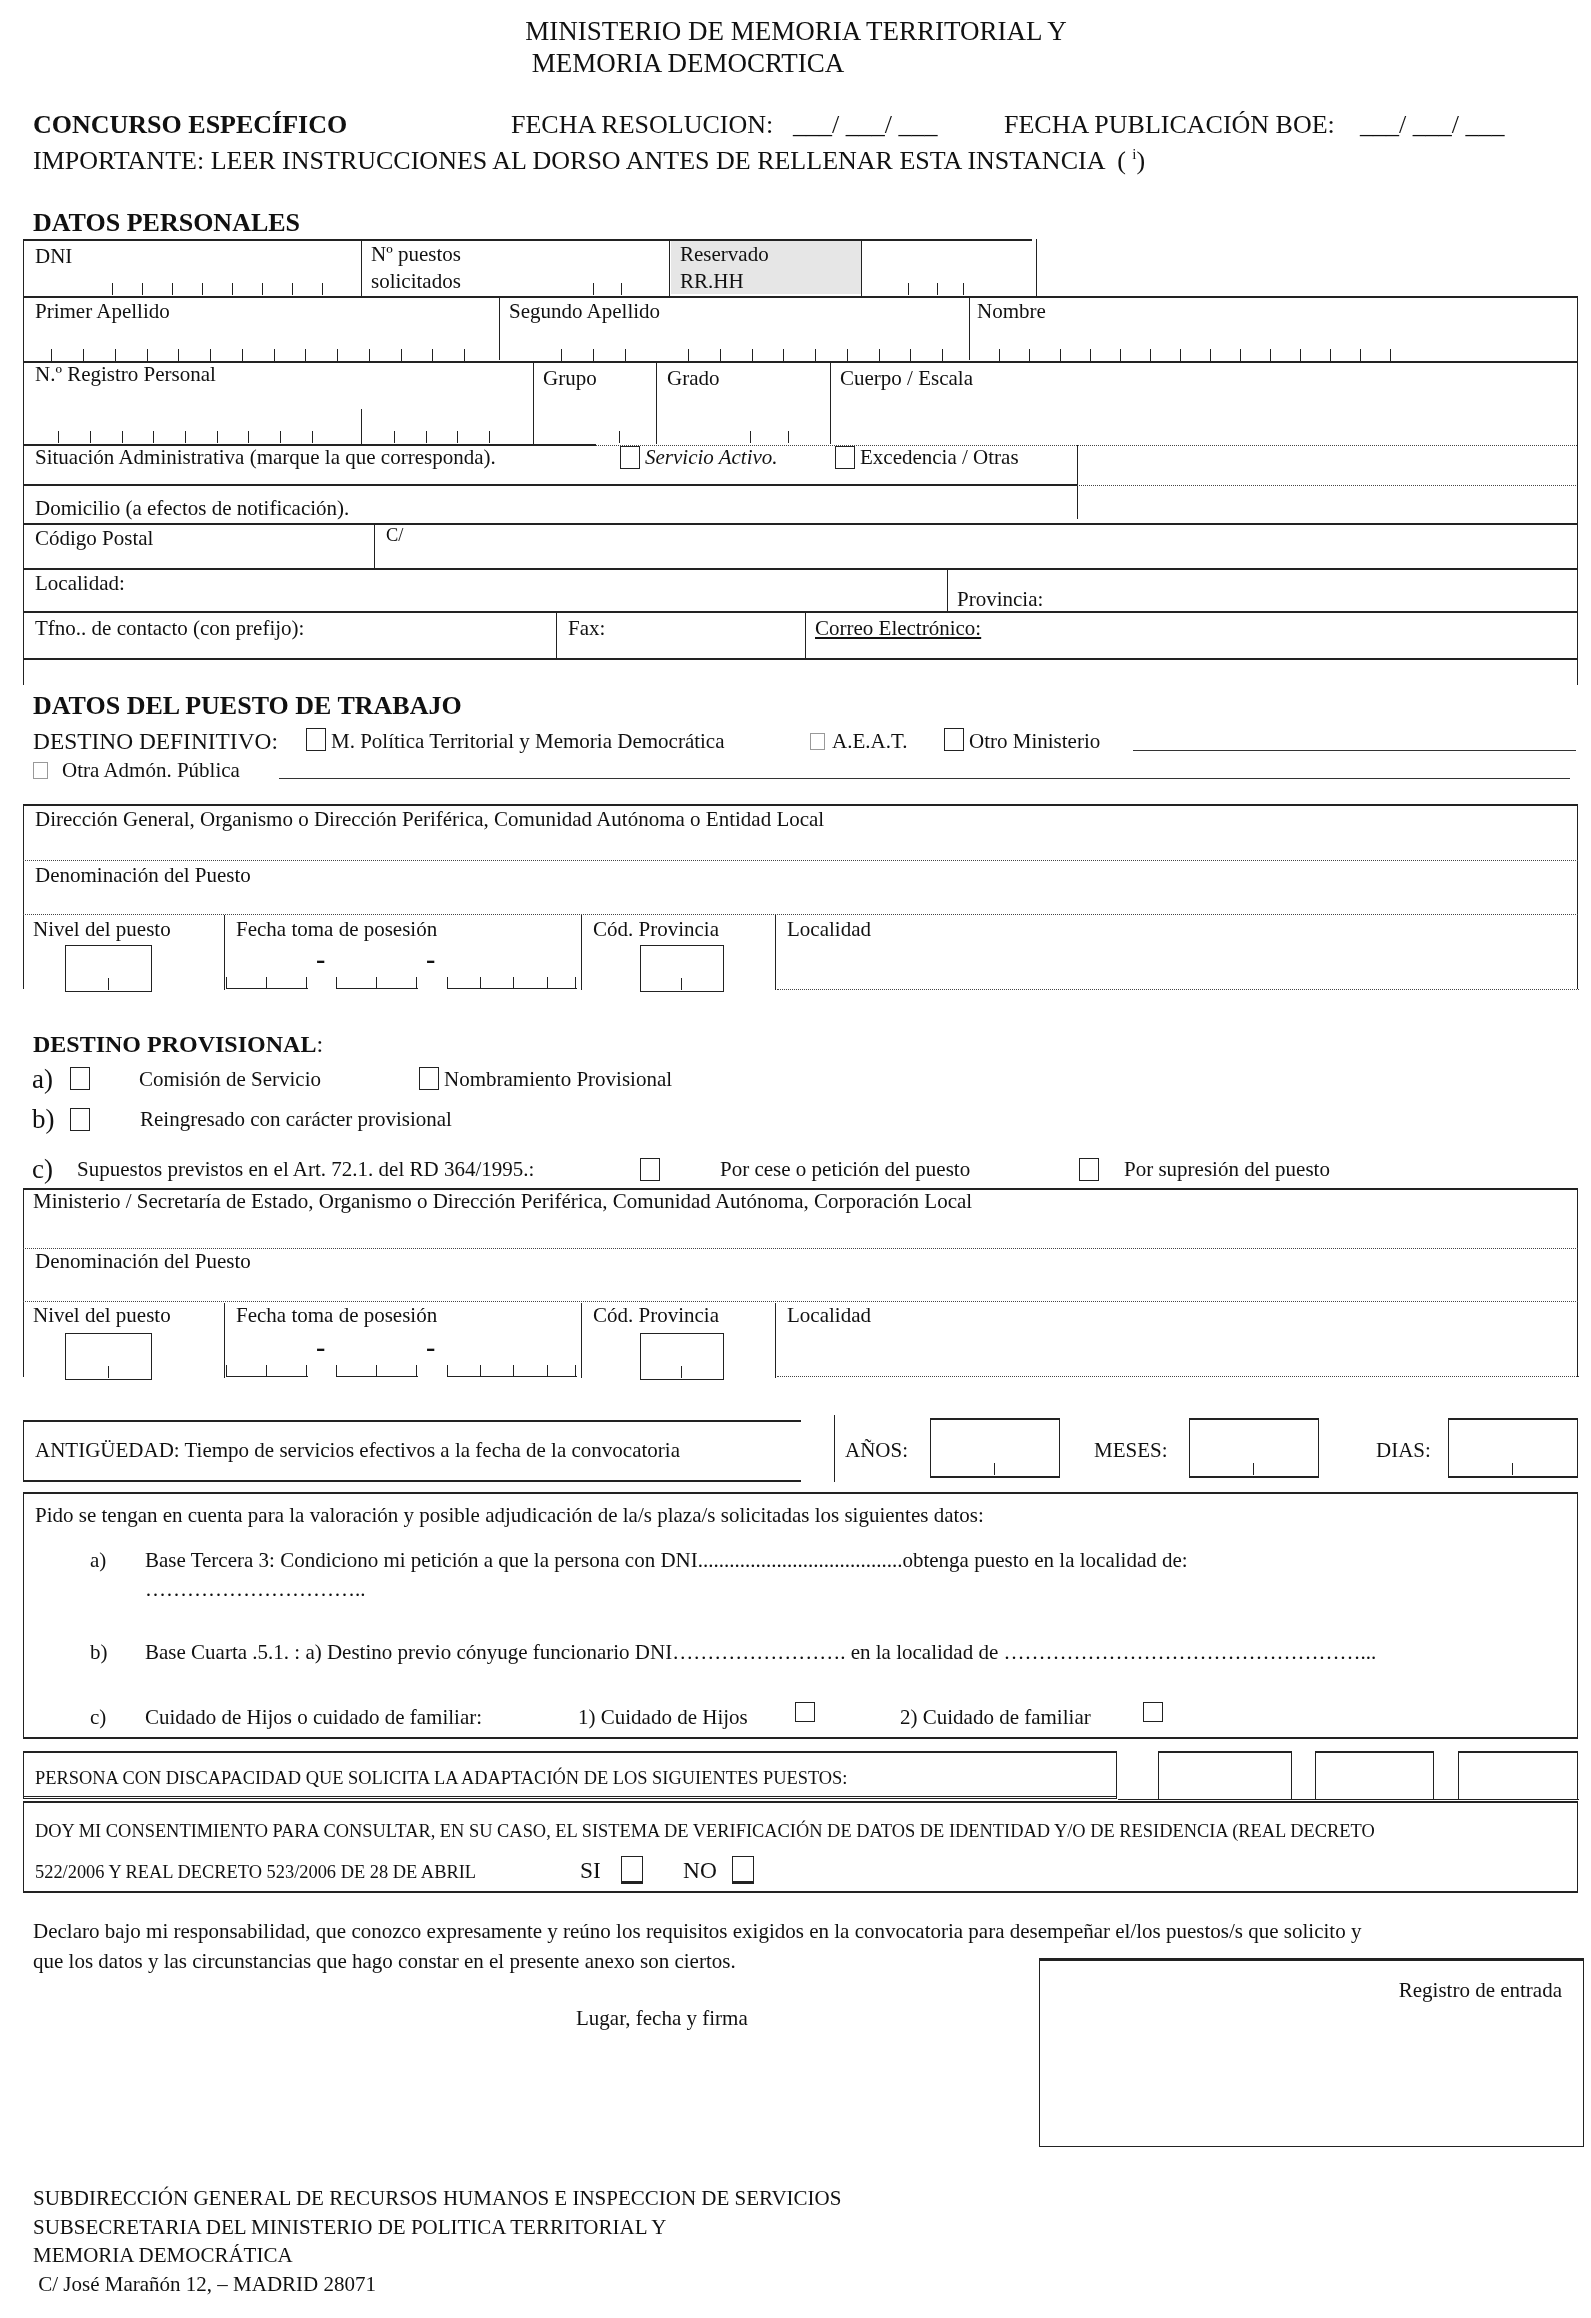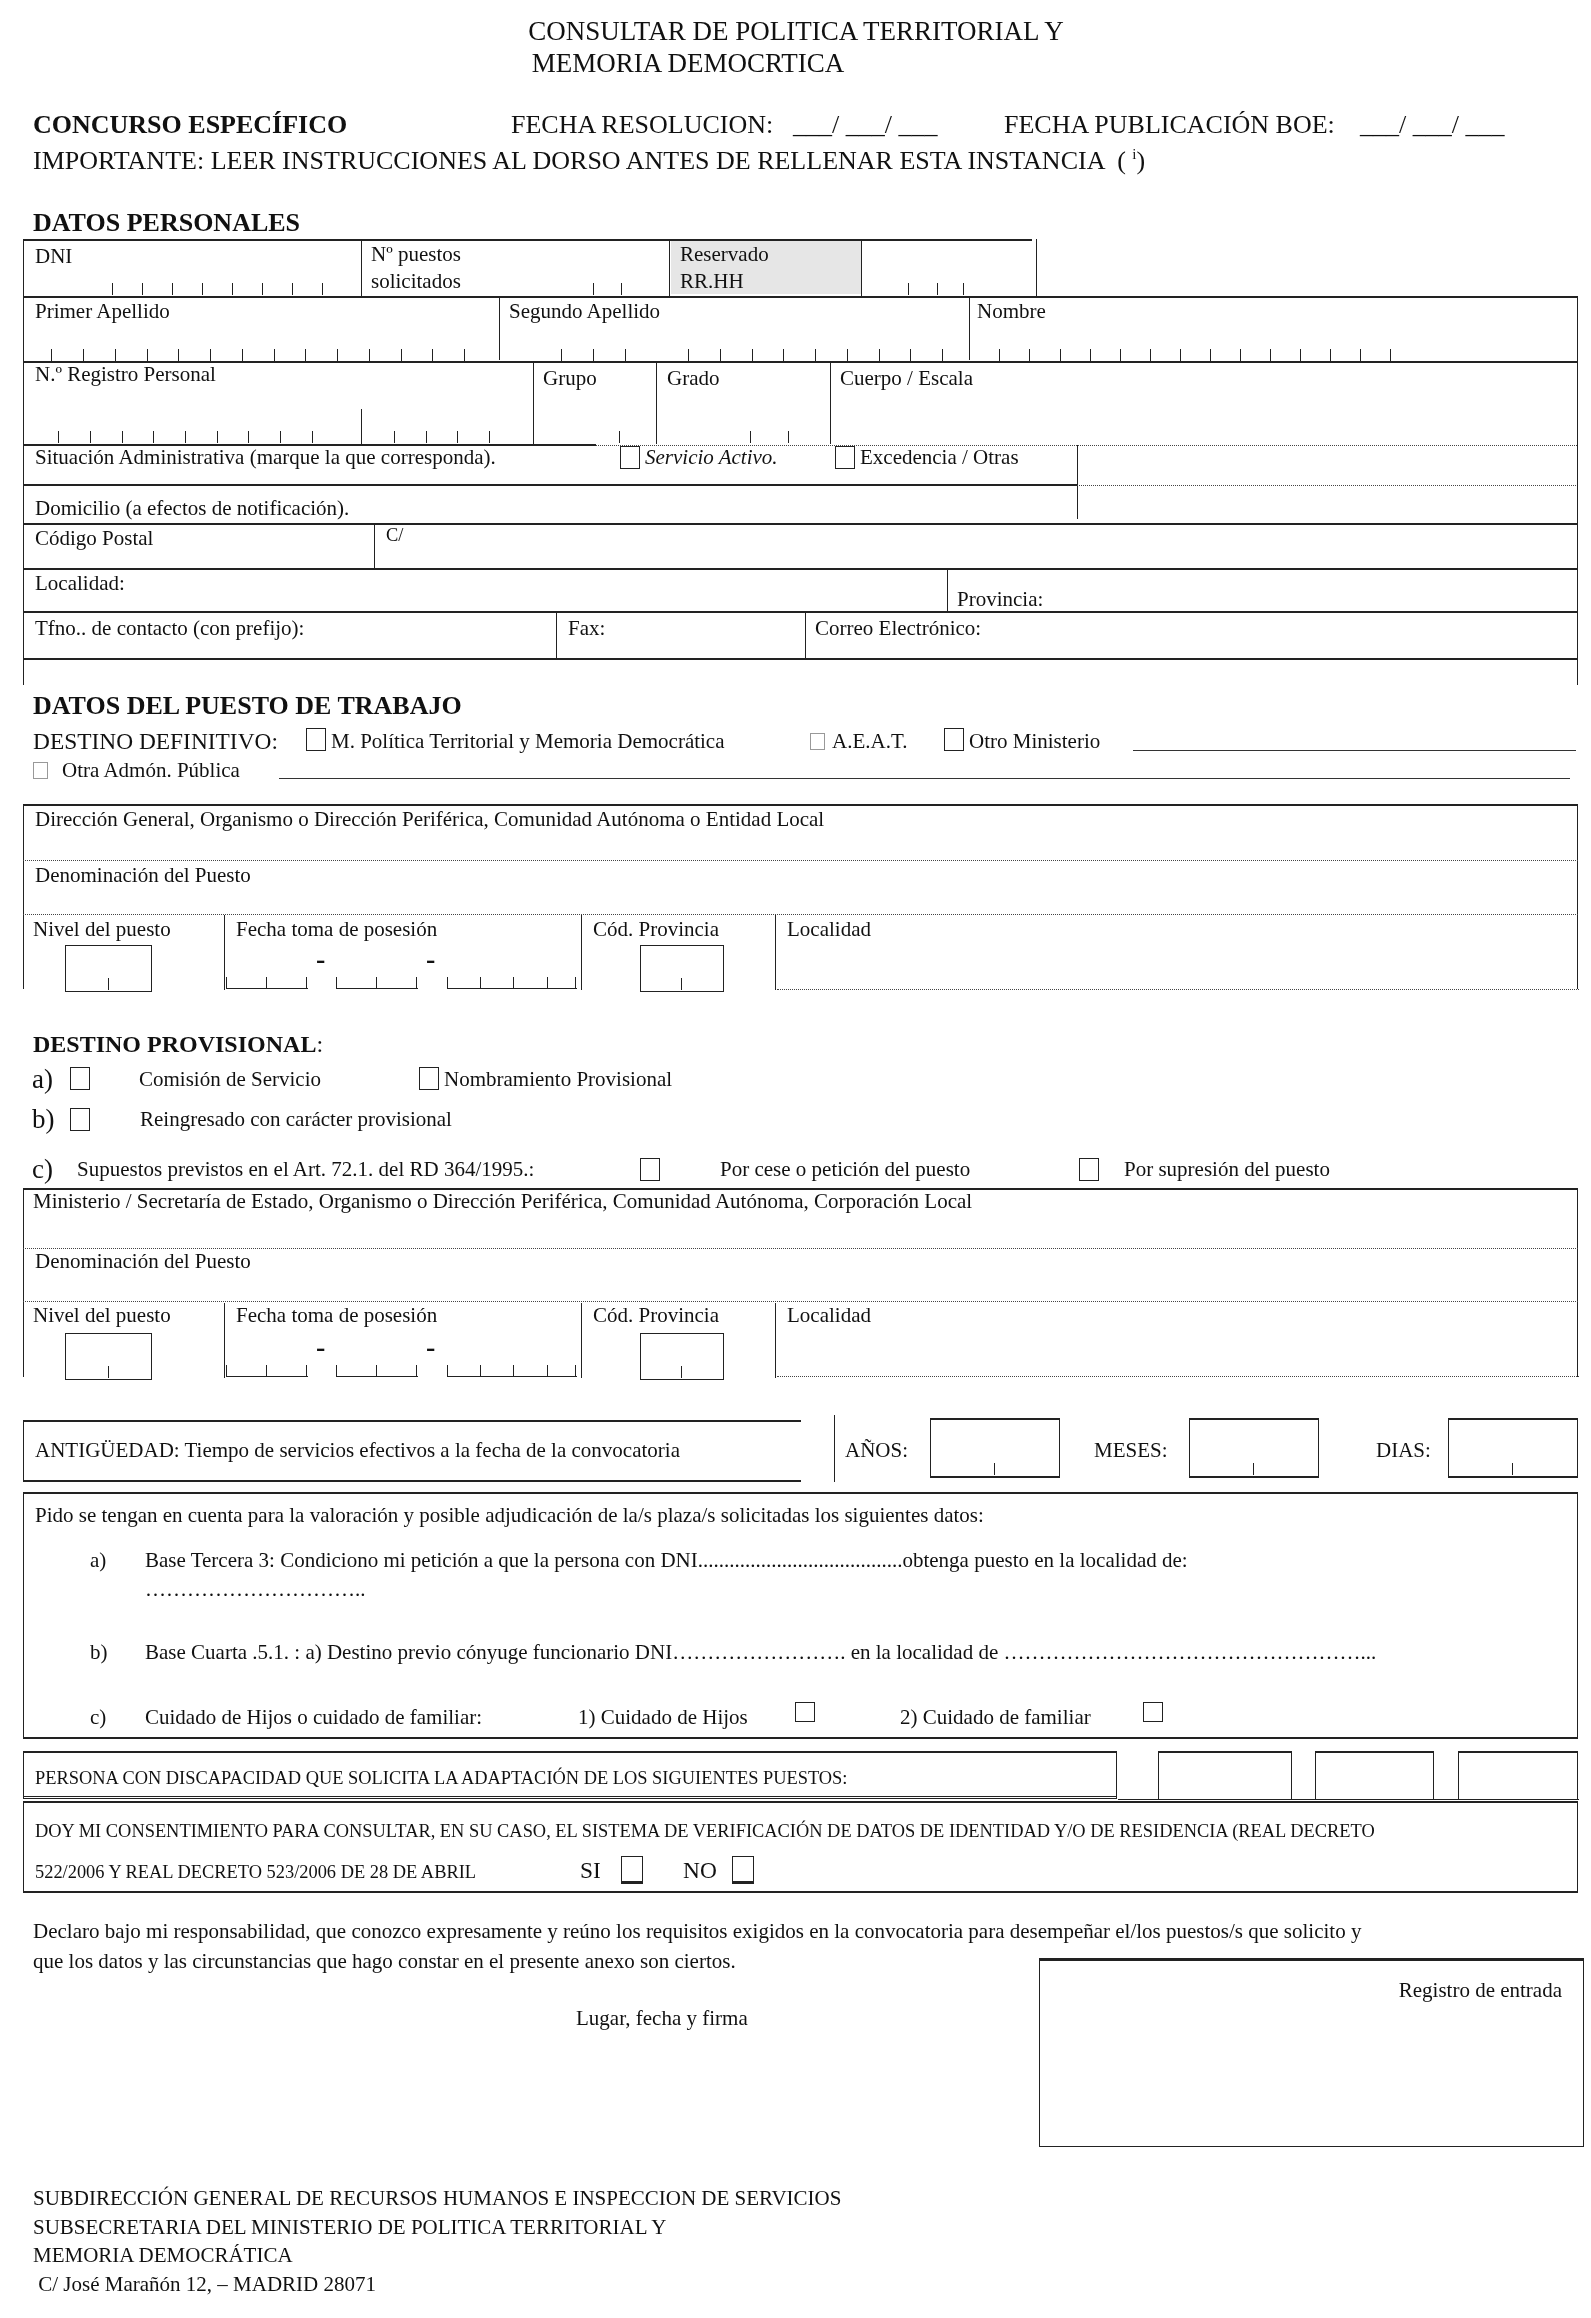--- a/index.html
+++ b/index.html
@@ -16,21 +16,21 @@
   .cb { position:absolute; width:20px; height:23.4px; border:1.7px solid #222; box-sizing:border-box; background:#fff; }
   .cbs { position:absolute; width:15px; height:16.7px; border:0.8px solid #999; box-sizing:border-box; background:#fff; }
   .uline { position:absolute; border-bottom:1.7px solid #333; height:0; }
   .gray { background:#e6e6e6; }
   .small { font-size:21px; }
   .sm2 { font-size:18.4px; }
 </style>
 </head>
 <body>
 
-<div class="t" style="left:0;width:1592px;text-align:center;top:18.4px;font-size:27px;">CONSULTAR DE POLITICA TERRITORIAL Y</div>
+<div class="t" style="left:0;width:1592px;text-align:center;top:18.4px;font-size:27px;">MINISTERIO DE MEMORIA TERRITORIAL Y</div>
 <div class="t" style="left:0;width:1376px;text-align:center;top:50px;font-size:27px;">MEMORIA DEMOCRTICA</div>
 
 <div class="t b" style="left:33px;top:112px;font-size:26px;">CONCURSO ESPECÍFICO</div>
 <div class="t" style="left:511px;top:112px;font-size:26px;">FECHA RESOLUCION:</div>
 <div class="t" style="left:793px;top:112px;font-size:26px;">___/ ___/ ___</div>
 <div class="t" style="left:1004px;top:112px;font-size:26px;">FECHA PUBLICACIÓN BOE:</div>
 <div class="t" style="left:1360px;top:112px;font-size:26px;">___/ ___/ ___</div>
 
 <div class="t" style="left:33px;top:147px;font-size:26px;">
   <span>IMPORTANTE: LEER INSTRUCCIONES AL DORSO ANTES DE RELLENAR ESTA INSTANCIA</span>
@@ -186,21 +186,21 @@
 <div class="t small" style="left:957px;top:573px;margin-top:16px;">Provincia:</div>
 <div class="abs" style="left:951px;top:593px;width:625px;height:16.7px;"></div>
 
 <div class="hl" style="left:23.4px;top:611px;width:1555px;"></div>
 <div class="vl" style="left:556px;top:613px;height:47px;"></div>
 <div class="vl" style="left:805px;top:613px;height:47px;"></div>
 <div class="t small" style="left:35px;top:618px;">Tfno.. de contacto (con prefijo):</div>
 <div class="abs" style="left:27px;top:638px;width:526px;height:18.4px;"></div>
 <div class="t small" style="left:568px;top:618px;">Fax:</div>
 <div class="abs" style="left:560px;top:638px;width:242px;height:18.4px;"></div>
-<div class="t small" style="left:815px;top:618px;">Correo Electrónico:</div>
+<div class="t small" style="left:815px;top:618px;text-decoration:underline;">Correo Electrónico:</div>
 <div class="abs" style="left:809px;top:638px;width:767px;height:18.4px;"></div>
 
 <div class="t b" style="left:33px;top:693px;font-size:26px;">DATOS DEL PUESTO DE TRABAJO</div>
 <div class="t" style="left:33px;top:730px;font-size:23.4px;">DESTINO DEFINITIVO:</div>
 <div class="cb" style="left:306px;top:728px;"></div>
 <div class="t small" style="left:331px;top:731px;">M.  Política Territorial y Memoria Democrática</div>
 <div class="cbs" style="left:810px;top:733px;"></div>
 <div class="t small" style="left:832px;top:731px;">A.E.A.T.</div>
 <div class="cb" style="left:944px;top:728px;"></div>
 <div class="t small" style="left:969px;top:731px;">Otro Ministerio</div>

